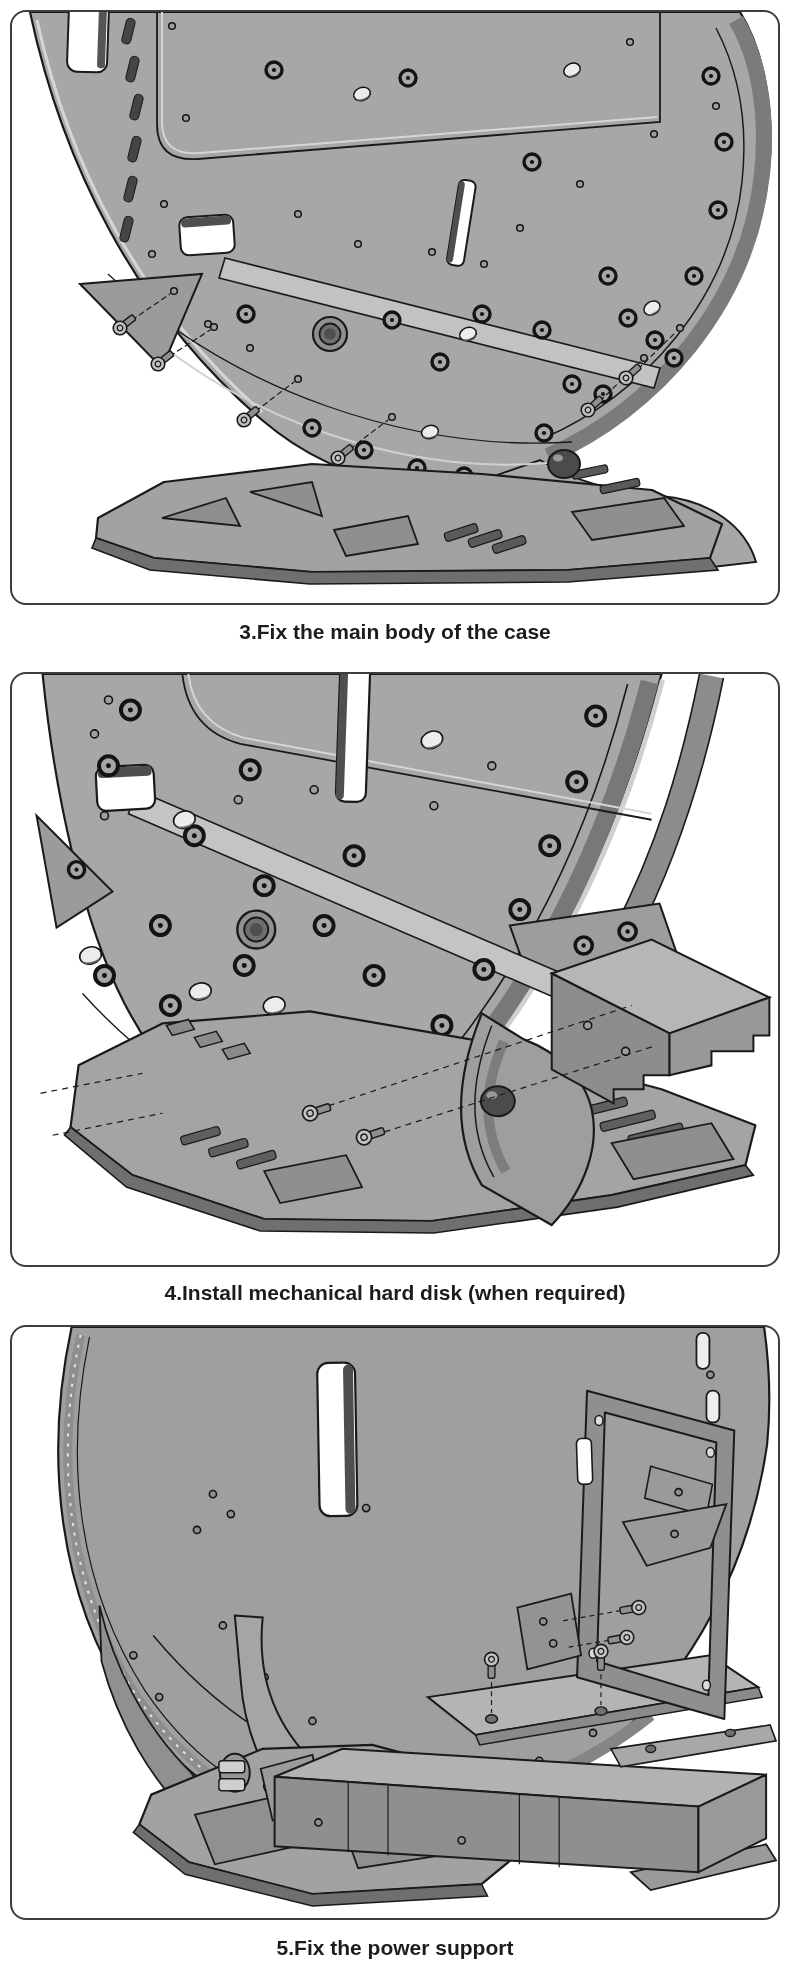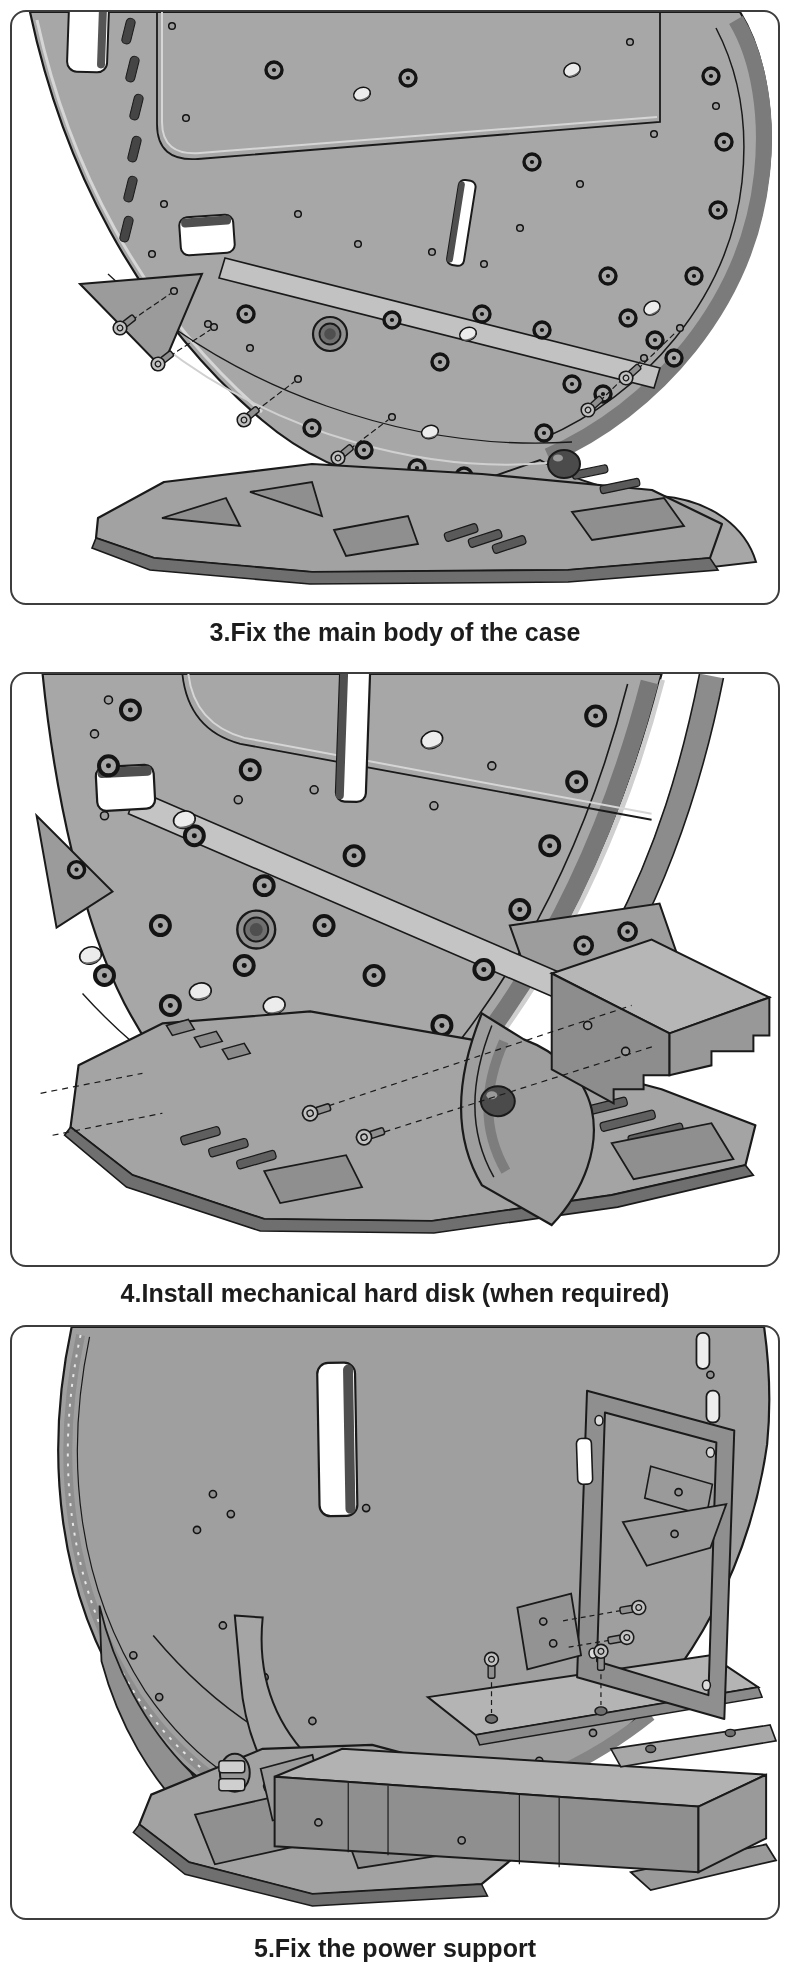--- a/index.html
+++ b/index.html
@@ -8,21 +8,21 @@
   .page{width:790px;height:1980px;background:#fff;overflow:hidden;}
   .panel{
     width:770px;height:595px;margin:0 10px;background:#fff;
     border:2px solid #3d3d3d;border-radius:16px;overflow:hidden;
     position:relative;
   }
   .panel.first{margin-top:10px;}
   .panel svg{display:block;width:100%;height:100%;}
   .caption{
     width:790px;text-align:center;color:#1c1c1c;
-    font-size:25px;font-weight:600;line-height:28px;
+    font-size:21px;font-weight:600;line-height:28px;
     margin:0;padding:0;
   }
   .cap1{margin-top:13px;margin-bottom:26px;}
   .cap2{margin-top:12px;margin-bottom:18px;}
   .cap3{margin-top:14px;}
   figure{margin:0;padding:0;}
 </style>
 </head>
 <body>
 

